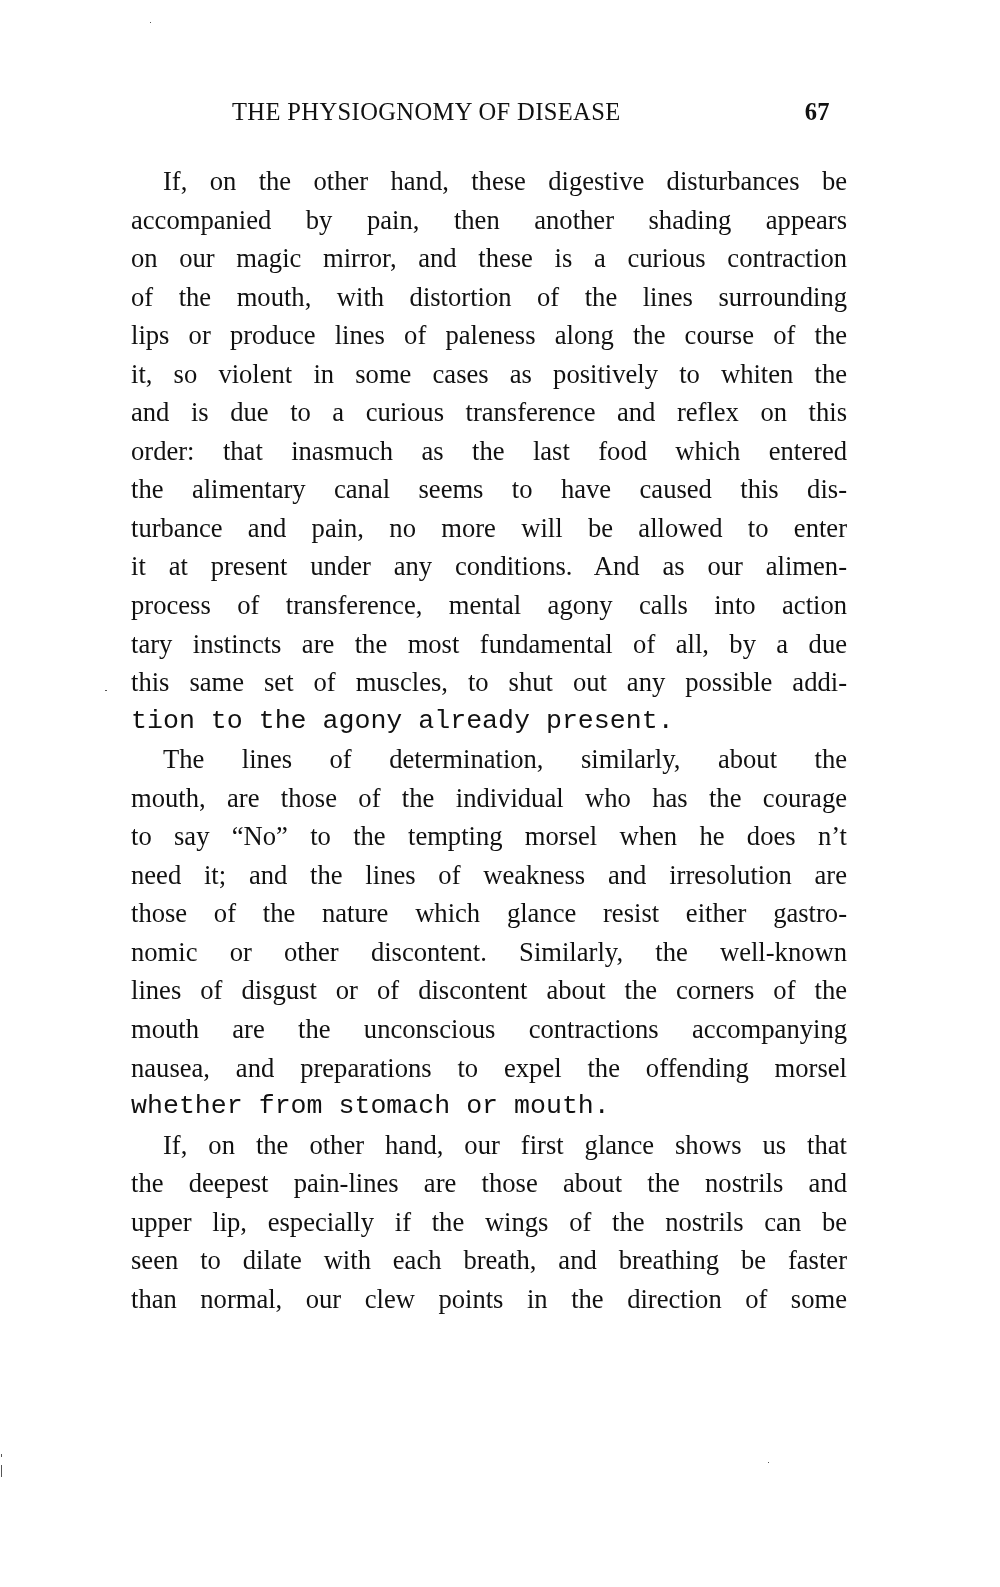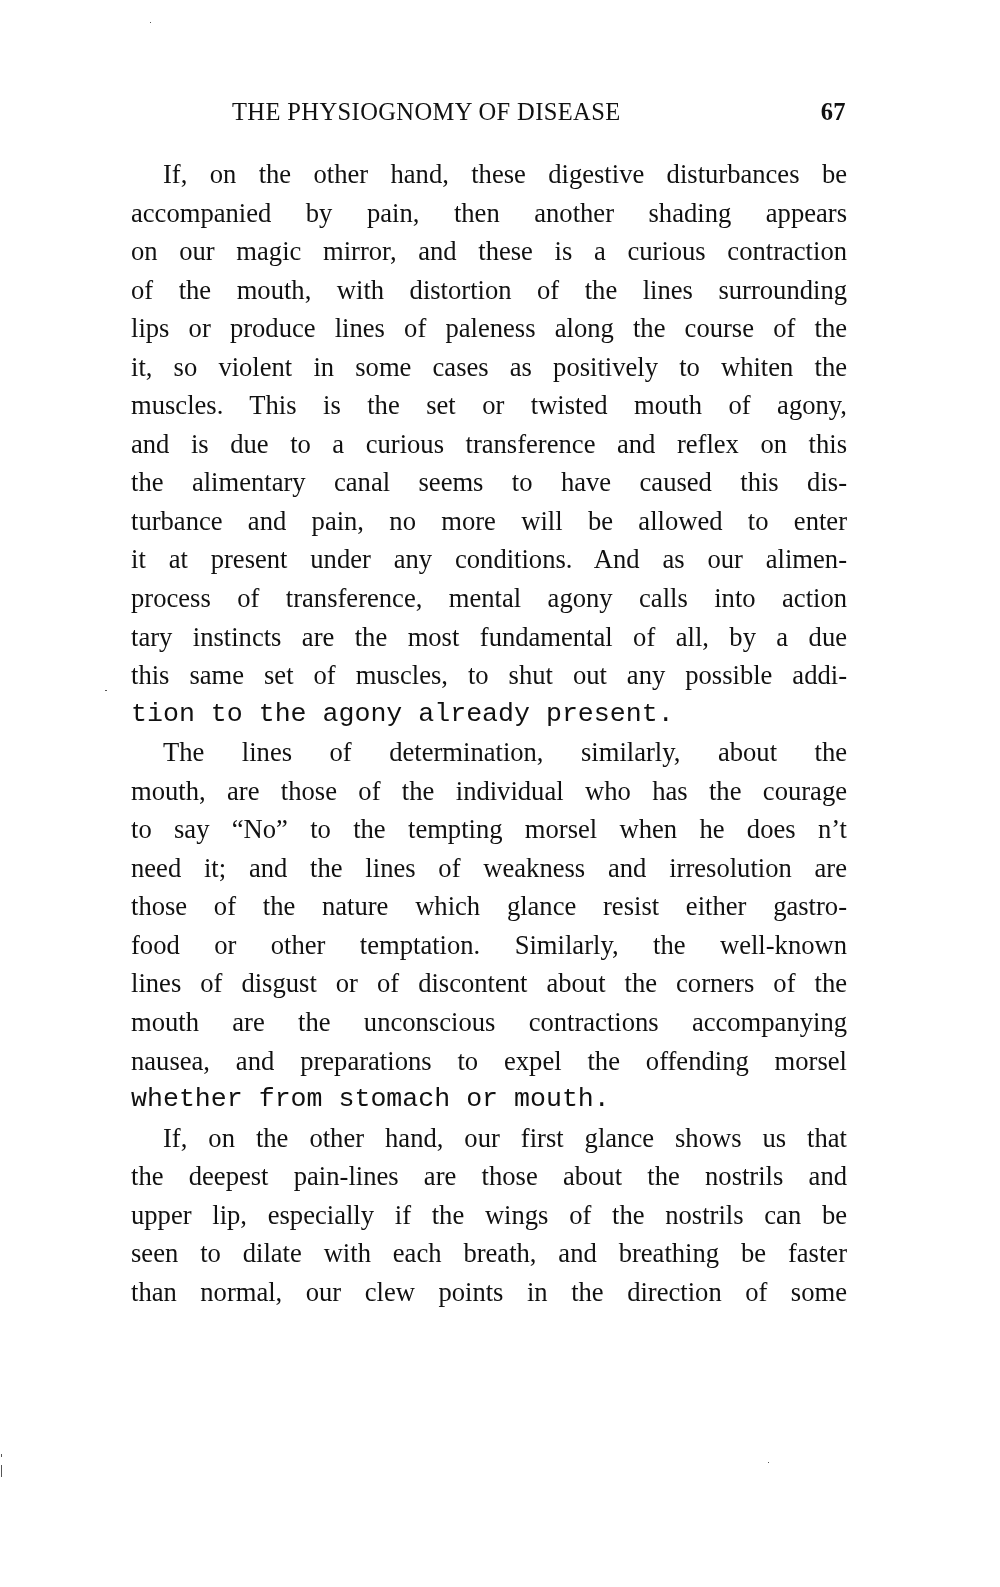--- a/index.html
+++ b/index.html
@@ -31,28 +31,28 @@
     letter-spacing: 0.4px;
   }
   .running-head .title {
     position: absolute;
     left: 0;
     top: 0;
     white-space: nowrap;
   }
   .running-head .folio {
     position: absolute;
-    right: 0;
+    right: 16px;
     top: 0;
     font-weight: bold;
   }
   .body-text {
     position: absolute;
     left: 131px;
-    top: 155px;
+    top: 162px;
     width: 716px;
   }
   .line {
     display: block;
     height: 38.55px;
     line-height: 38.55px;
     font-size: 26.6px;
     white-space: nowrap;
     text-align: justify;
     text-align-last: justify;
@@ -76,38 +76,38 @@
 
   <div class="body-text">
 
     <div>
       <span class="line indent">If, on the other hand, these digestive disturbances be</span>
       <span class="line">accompanied by pain, then another shading appears</span>
       <span class="line">on our magic mirror, and these is a curious contraction</span>
       <span class="line">of the mouth, with distortion of the lines surrounding</span>
       <span class="line">lips or produce lines of paleness along the course of the</span>
       <span class="line">it, so violent in some cases as positively to whiten the</span>
-      <span class="line">muscles.  This is the set or twisted mouth of agony,</span>
       <span class="line">and is due to a curious transference and reflex on this</span>
+      <span class="line">order: that inasmuch as the last food which entered</span>
       <span class="line">the alimentary canal seems to have caused this dis-</span>
       <span class="line">turbance and pain, no more will be allowed to enter</span>
       <span class="line">it at present under any conditions.  And as our alimen-</span>
       <span class="line">process of transference, mental agony calls into action</span>
       <span class="line">tary instincts are the most fundamental of all, by a due</span>
       <span class="line">this same set of muscles, to shut out any possible addi-</span>
       <span class="line last">tion to the agony already present.</span>
     </div>
 
     <div>
       <span class="line indent">The lines of determination, similarly, about the</span>
       <span class="line">mouth, are those of the individual who has the courage</span>
       <span class="line">to say “No” to the tempting morsel when he does n’t</span>
       <span class="line">need it; and the lines of weakness and irresolution are</span>
       <span class="line">those of the nature which glance resist either gastro-</span>
-      <span class="line">food or other temptation.  Similarly, the well-known</span>
+      <span class="line">nomic or other discontent.  Similarly, the well-known</span>
       <span class="line">lines of disgust or of discontent about the corners of the</span>
       <span class="line">mouth are the unconscious contractions accompanying</span>
       <span class="line">nausea, and preparations to expel the offending morsel</span>
       <span class="line last">whether from stomach or mouth.</span>
     </div>
 
     <div>
       <span class="line indent">If, on the other hand, our first glance shows us that</span>
       <span class="line">the deepest pain-lines are those about the nostrils and</span>
       <span class="line">upper lip, especially if the wings of the nostrils can be</span>

